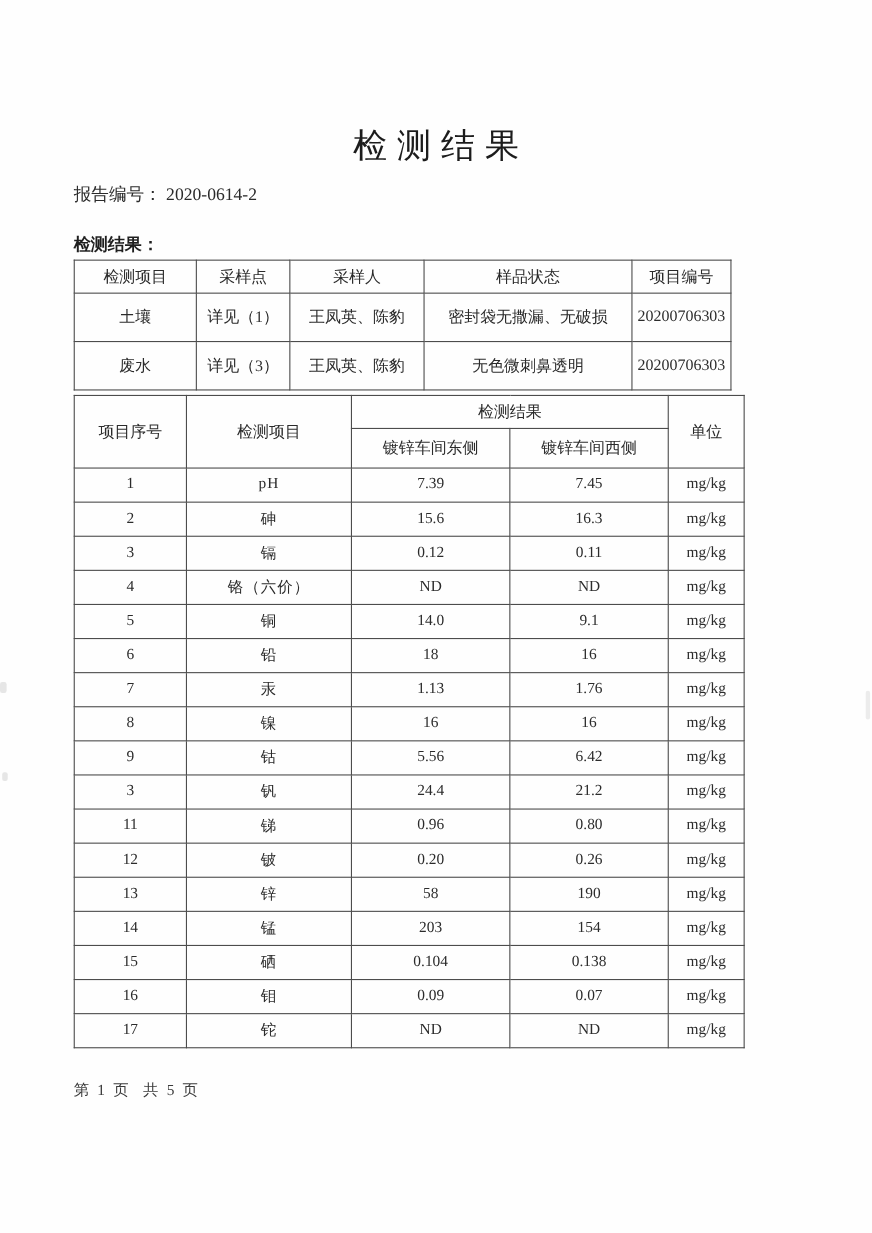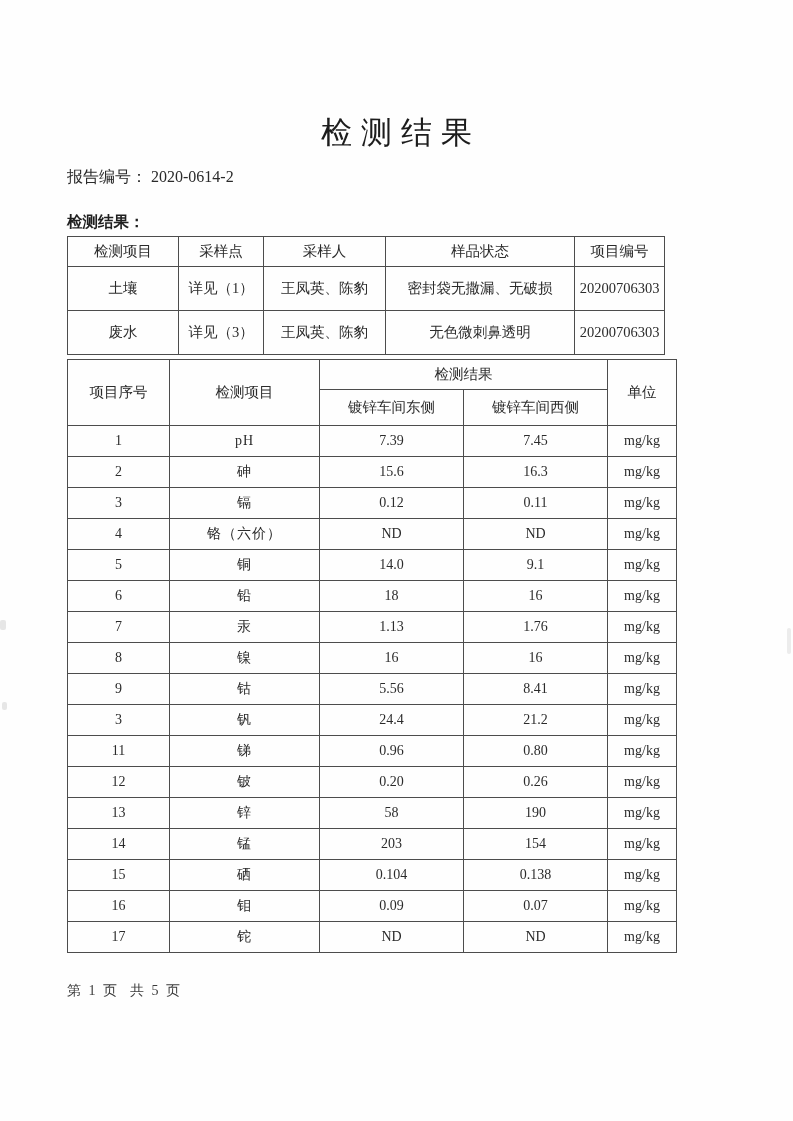--- a/index.html
+++ b/index.html
@@ -198,21 +198,21 @@
         <td>8</td>
         <td class="item-cell">镍</td>
         <td>16</td>
         <td>16</td>
         <td>mg/kg</td>
       </tr>
       <tr>
         <td>9</td>
         <td class="item-cell">钴</td>
         <td>5.56</td>
-        <td>8.41</td>
+        <td>6.42</td>
         <td>mg/kg</td>
       </tr>
       <tr>
         <td>3</td>
         <td class="item-cell">钒</td>
         <td>24.4</td>
         <td>21.2</td>
         <td>mg/kg</td>
       </tr>
       <tr>

